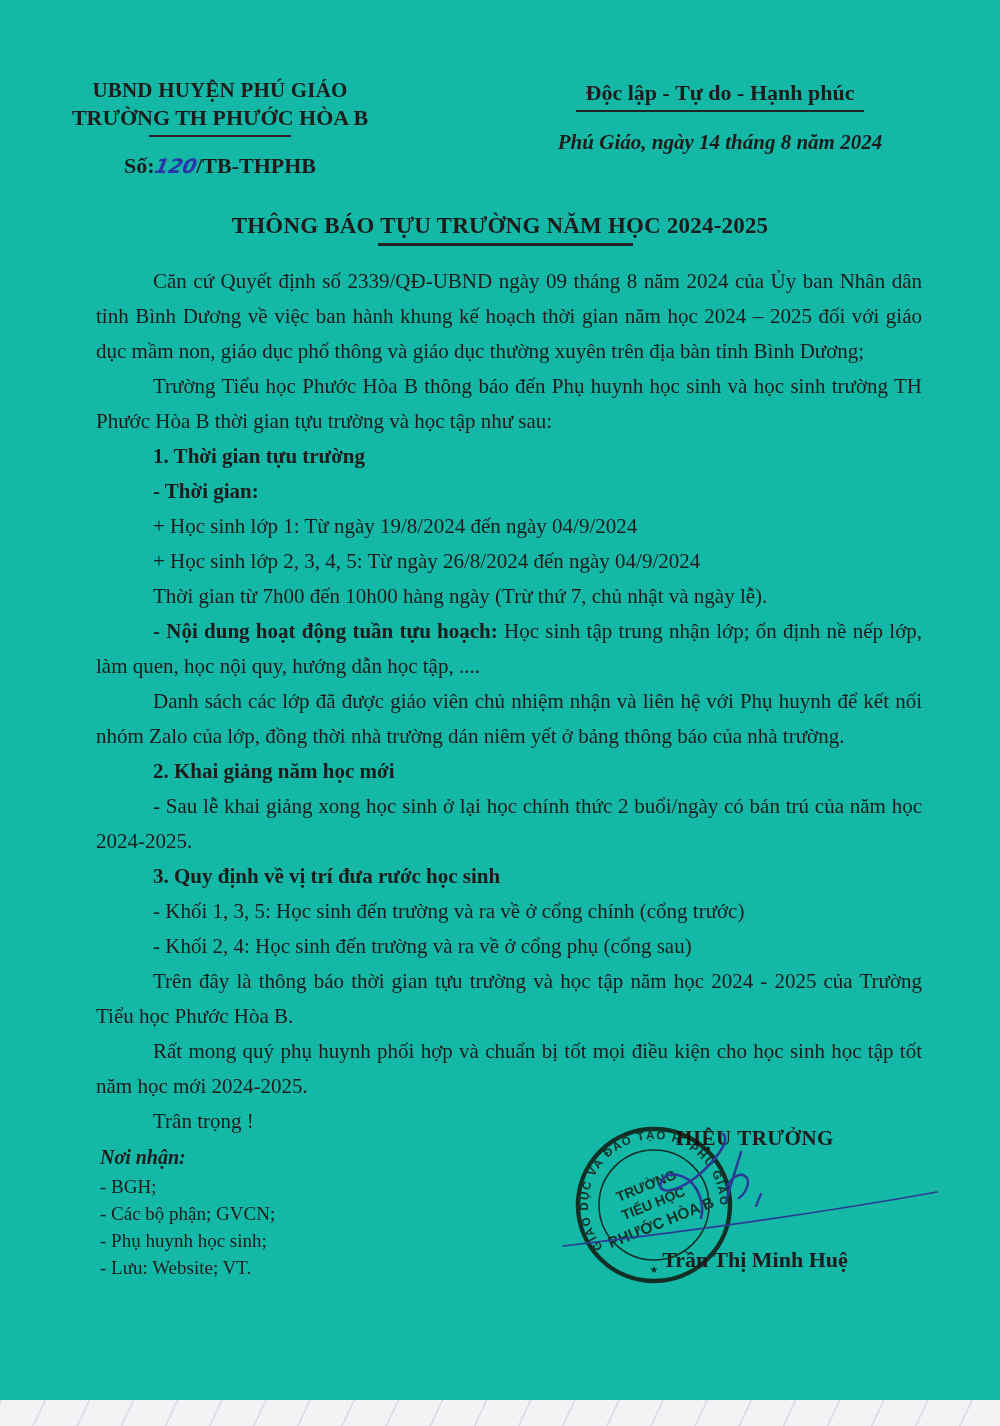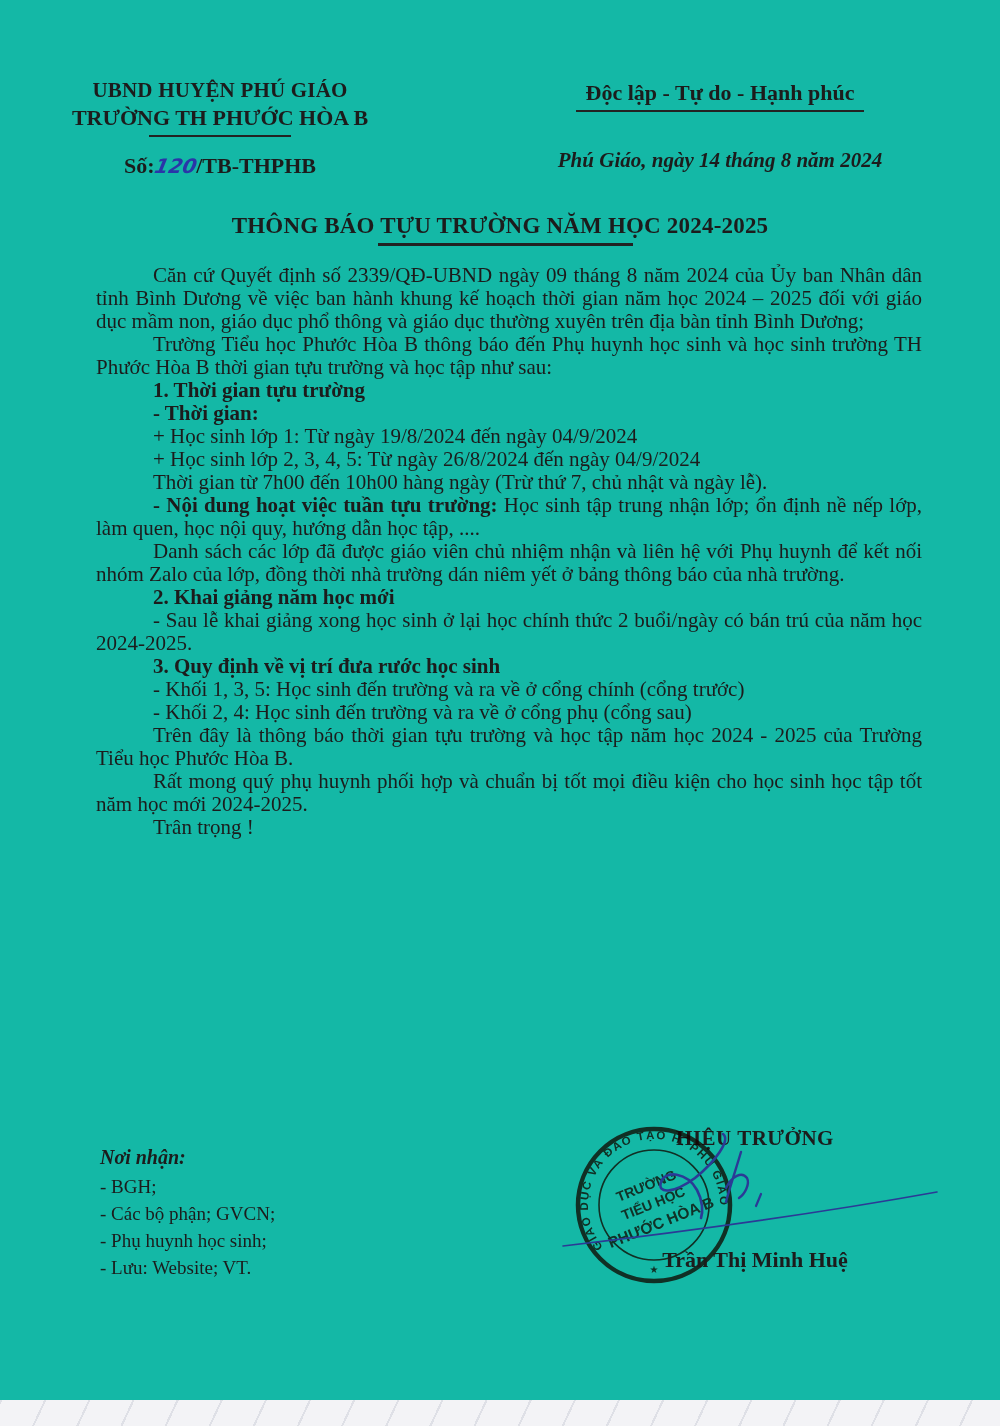--- a/index.html
+++ b/index.html
@@ -13,30 +13,30 @@
   }
   
   .header-row{display:flex;padding-top:78px;}
   .hcol-left{width:44%;text-align:center;}
   .hcol-right{width:56%;text-align:center;}
   .h-line1{font-size:21px;font-weight:700;letter-spacing:.2px;}
   .h-line2{font-size:22px;font-weight:700;margin-top:2px;}
   .h-underline{height:2px;background:#232323;margin:4px auto 0 auto;}
   .doc-number{font-size:22px;font-weight:700;margin-top:16px;}
   .handwritten{color:#2a35a8;font-style:italic;font-family:"DejaVu Sans", sans-serif;font-size:20px;font-weight:600;display:inline-block;transform:skewX(-12deg);}
-  .date-line{font-size:21px;font-weight:700;font-style:italic;margin-top:36px;}
+  .date-line{font-size:21px;font-weight:700;font-style:italic;margin-top:18px;}
   
   .title{
     text-align:center;font-size:23px;font-weight:700;margin-top:34px;letter-spacing:.2px;
   }
   .title-underline{width:255px;height:3px;background:#222;margin:4px 0 0 378px;}
   
   .body-text{
     margin:18px 78px 0 96px;
-    font-size:21px;line-height:23px;
+    font-size:21px;line-height:35px;
   }
   .body-text p{margin:0;text-indent:57px;text-align:justify;}
   .body-text p b{font-weight:700;}
   
   .footer{position:absolute;left:0;top:1118px;width:1000px;height:240px;}
   .recipients{position:absolute;left:100px;top:12px;font-size:19px;line-height:27px;}
   .recipients-title{font-weight:700;font-style:italic;font-size:20px;margin-top:14px;}
   .recipients-list{margin:2px 0 0 0;padding:0;list-style:none;}
   .sign-block{position:absolute;left:545px;top:8px;width:420px;text-align:center;}
   .sign-role{font-size:21px;font-weight:700;letter-spacing:.5px;position:relative;z-index:1;}
@@ -75,21 +75,21 @@
   <div class="title-underline"></div>
 
   <div class="body-text">
       <p><b></b><span>Căn cứ Quyết định số 2339/QĐ-UBND ngày 09 tháng 8 năm 2024 của Ủy ban Nhân dân tỉnh Bình Dương về việc ban hành khung kế hoạch thời gian năm học 2024 – 2025 đối với giáo dục mầm non, giáo dục phổ thông và giáo dục thường xuyên trên địa bàn tỉnh Bình Dương;</span></p>
       <p><b></b><span>Trường Tiểu học Phước Hòa B thông báo đến Phụ huynh học sinh và học sinh trường TH Phước Hòa B thời gian tựu trường và học tập như sau:</span></p>
       <p><b>1.  Thời gian tựu trường</b><span></span></p>
       <p><b>- Thời gian:</b><span></span></p>
       <p><b></b><span>+ Học sinh lớp 1: Từ ngày 19/8/2024 đến ngày 04/9/2024</span></p>
       <p><b></b><span>+ Học sinh lớp 2, 3, 4, 5: Từ ngày 26/8/2024 đến ngày 04/9/2024</span></p>
       <p><b></b><span>Thời gian từ 7h00 đến 10h00 hàng ngày (Trừ thứ 7, chủ nhật và ngày lễ).</span></p>
-      <p><b>- Nội dung hoạt việc tuần tựu trường:</b><span> Học sinh tập trung nhận lớp; ổn định nề nếp lớp, làm quen, học nội quy, hướng dẫn học tập, ....</span></p>
+      <p><b>- Nội dung hoạt động tuần tựu hoạch:</b><span> Học sinh tập trung nhận lớp; ổn định nề nếp lớp, làm quen, học nội quy, hướng dẫn học tập, ....</span></p>
       <p><b></b><span>Danh sách các lớp đã được giáo viên chủ nhiệm nhận và liên hệ với Phụ huynh để kết nối nhóm Zalo của lớp, đồng thời nhà trường dán niêm yết ở bảng thông báo của nhà trường.</span></p>
       <p><b>2. Khai giảng năm học mới</b><span></span></p>
       <p><b></b><span>- Sau lễ khai giảng xong học sinh ở lại học chính thức 2 buổi/ngày có bán trú của năm học 2024-2025.</span></p>
       <p><b>3. Quy định về vị trí đưa rước học sinh</b><span></span></p>
       <p><b></b><span>- Khối 1, 3, 5: Học sinh đến trường và ra về ở cổng chính (cổng trước)</span></p>
       <p><b></b><span>- Khối 2, 4: Học sinh đến trường và ra về ở cổng phụ (cổng sau)</span></p>
       <p><b></b><span>Trên đây là thông báo thời gian tựu trường và học tập năm học 2024 - 2025 của Trường Tiểu học Phước Hòa B.</span></p>
       <p><b></b><span>Rất mong quý phụ huynh phối hợp và chuẩn bị tốt mọi điều kiện cho học sinh học tập tốt năm học mới 2024-2025.</span></p>
       <p><b></b><span>Trân trọng !</span></p>
     </div>

